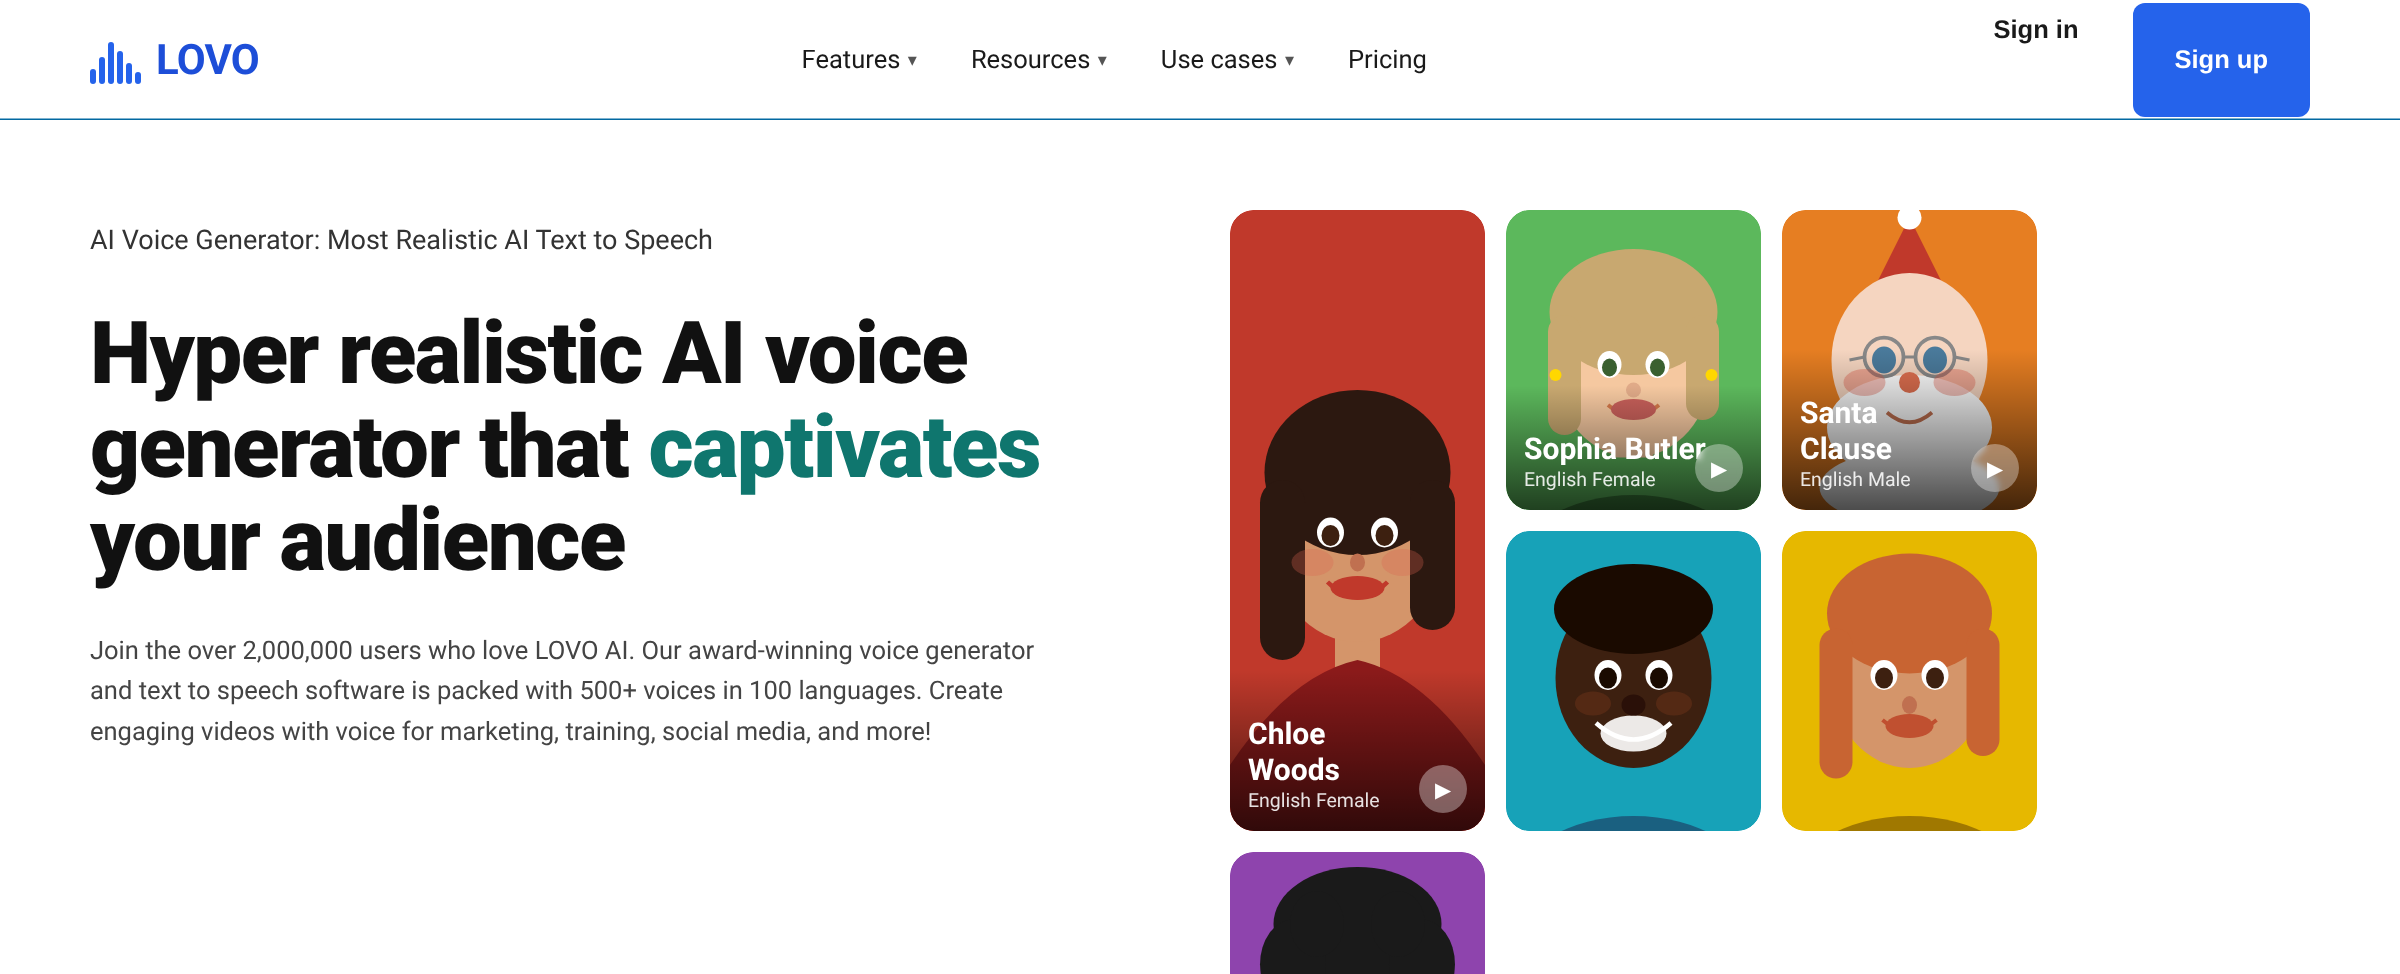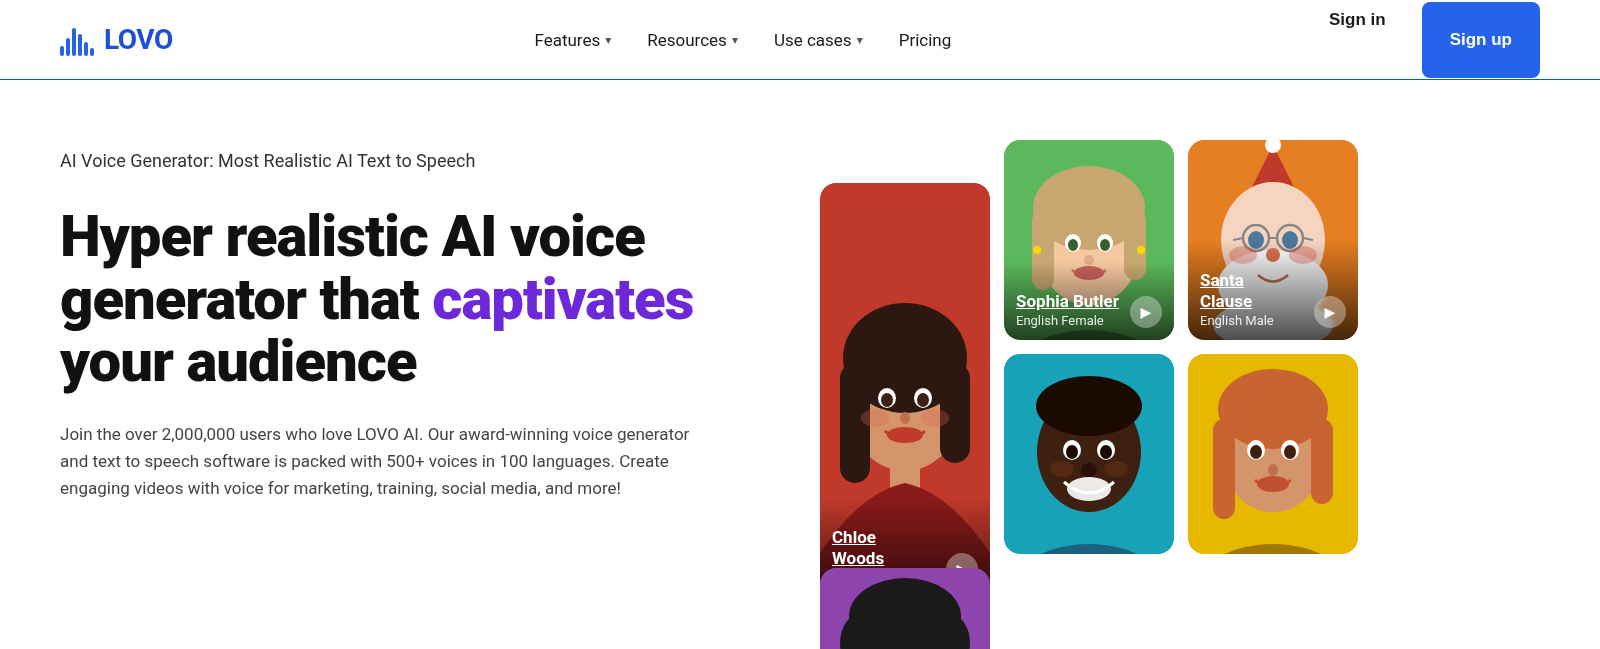--- a/index.html
+++ b/index.html
@@ -47,21 +47,21 @@
       gap: 60px; position: relative;
     }
     .hero-text { flex: 0 0 700px; padding-top: 20px; }
     .hero-subtitle {
       font-size: 18px; color: #333; margin-bottom: 34px; font-weight: 400;
     }
     .hero-title {
       font-size: 58px; font-weight: 900; line-height: 1.08; color: #111;
       margin-bottom: 28px; letter-spacing: -1px;
     }
-    .hero-title .accent { color: #6d28d9; }
+    .hero-title .accent { color: #0f766e; }
     .hero-description {
       font-size: 17px; color: #444; line-height: 1.6; max-width: 640px;
     }
 
     
     .voices-grid {
       flex: 1; display: grid;
       grid-template-columns: repeat(3, 170px);
       grid-template-rows: repeat(2, 200px);
       gap: 14px;
@@ -74,21 +74,21 @@
     .card-bg {
       width: 100%; height: 100%; border-radius: 16px;
       position: relative; overflow: hidden;
     }
     .card-info {
       position: absolute; bottom: 0; left: 0; right: 0;
       background: linear-gradient(transparent, rgba(0,0,0,0.65));
       padding: 30px 12px 12px 12px; border-radius: 0 0 16px 16px;
     }
     .card-name {
-      font-size: 17px; font-weight: 700; color: #fff; line-height: 1.2; text-decoration: underline;
+      font-size: 20px; font-weight: 700; color: #fff; line-height: 1.2;
     }
     .card-lang {
       font-size: 13px; color: rgba(255,255,255,0.88); margin-top: 2px;
     }
     .play-btn {
       position: absolute; bottom: 12px; right: 12px;
       width: 32px; height: 32px; background: rgba(255,255,255,0.35);
       border-radius: 50%; display: flex; align-items: center; justify-content: center;
       color: #fff; font-size: 14px; cursor: pointer; backdrop-filter: blur(2px);
     }
@@ -159,21 +159,21 @@
   <div class="hero-text">
     <p class="hero-subtitle">AI Voice Generator: Most Realistic AI Text to Speech</p>
     <h1 class="hero-title">
       <span>Hyper realistic AI voice generator that </span><span class="accent">captivates</span><span> your audience</span>
     </h1>
     <p class="hero-description">Join the over 2,000,000 users who love LOVO AI. Our award-winning voice generator and text to speech software is packed with 500+ voices in 100 languages. Create engaging videos with voice for marketing, training, social media, and more!</p>
   </div>
 
   <div class="voices-grid">
 
-    <div class="voice-card" style="grid-row: span 2; height: 414px; margin-top: 43px;">
+    <div class="voice-card" style="grid-row: span 2; height: 414px;">
       <div class="card-bg person-chloe">
         <svg viewBox="0 0 170 414" xmlns="http://www.w3.org/2000/svg">
           <rect width="170" height="414" fill="#c0392b"></rect>
 
           <ellipse cx="85" cy="480" rx="90" ry="60" fill="#8B1A1A"></ellipse>
 
           <rect x="70" y="260" width="30" height="50" fill="#d4956a"></rect>
 
           <ellipse cx="85" cy="220" rx="58" ry="68" fill="#d4956a"></ellipse>
 

